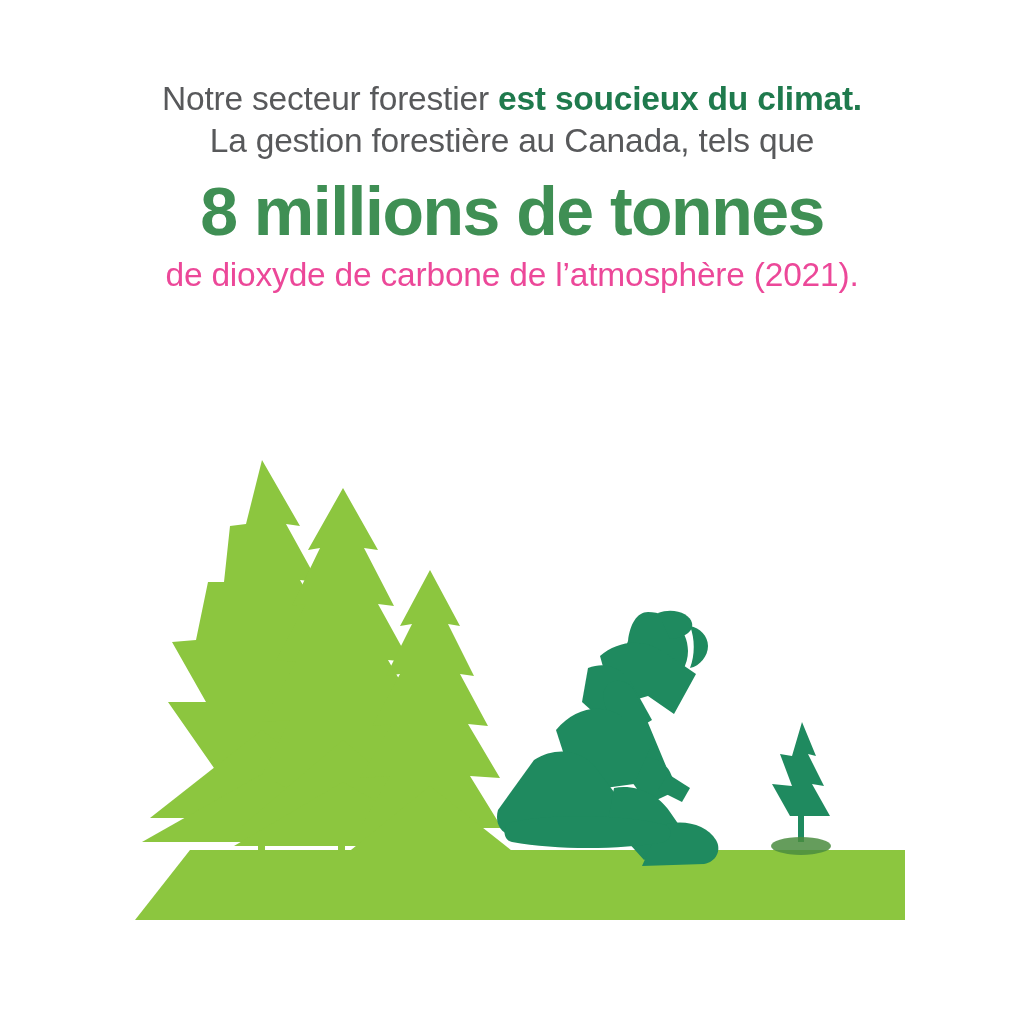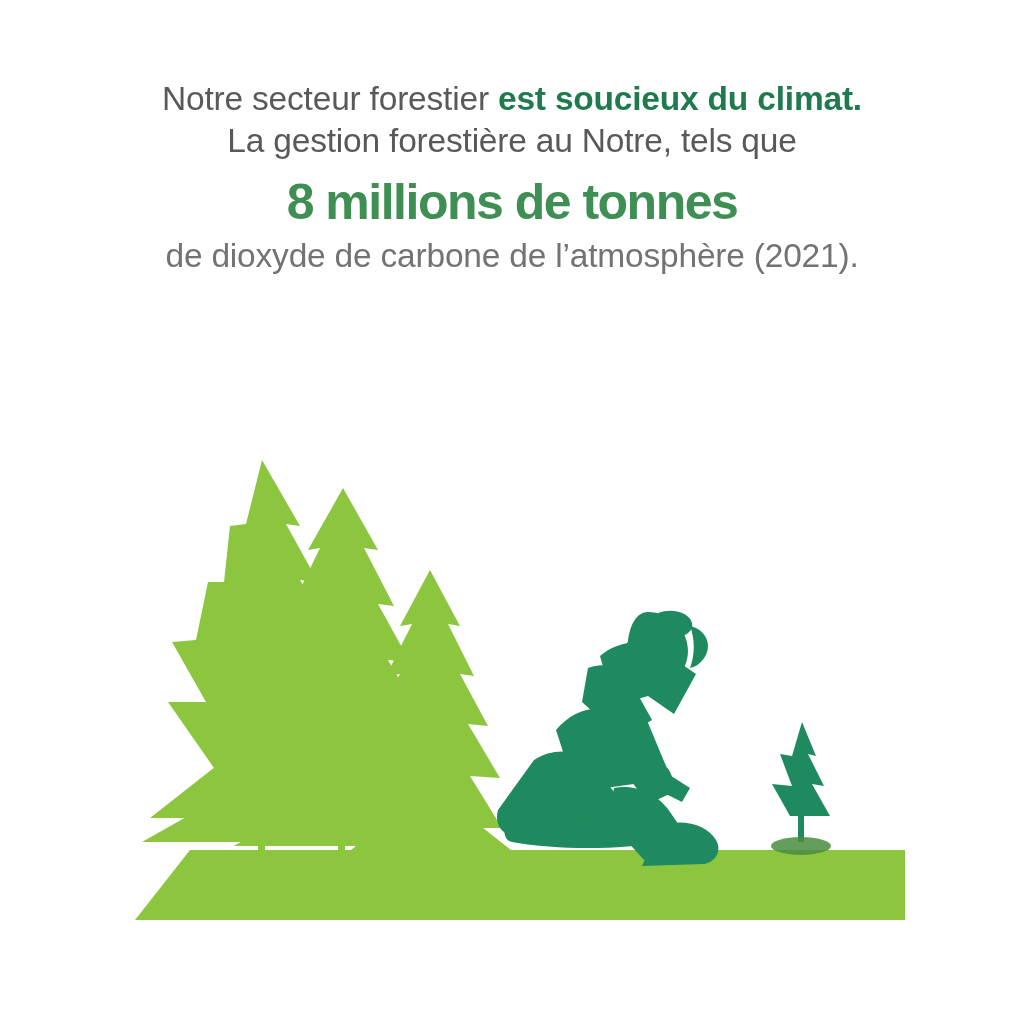--- a/index.html
+++ b/index.html
@@ -38,30 +38,30 @@
   }
   .line.l1 { font-size: 33.5px; }
   .strong-green {
     font-weight: bold;
     color: #1f7a4d;
   }
   .bignum {
     display: block;
     margin-top: 14px;
     margin-bottom: 6px;
-    font-size: 50px;
+    font-size: 68px;
     font-weight: bold;
     color: #3f8f54;
     letter-spacing: -1.5px;
     line-height: 1.05;
     white-space: nowrap;
   }
   .line.last {
     font-size: 33.5px;
-    color: #737373;
+    color: #ec4899;
   }
 
   
   .illustration {
     position: absolute;
     left: 0;
     top: 430px;
     width: 1024px;
     height: 510px;
   }
@@ -85,21 +85,21 @@
   }
   .footer div { white-space: nowrap; }
 </style>
 </head>
 <body>
 
 <div class="infographic">
 
   <div class="headline">
     <div class="line l1"><span>Notre secteur forestier </span><span class="strong-green">est soucieux du climat.</span></div>
-    <div class="line">La gestion forestière au Notre, tels que</div>
+    <div class="line">La gestion forestière au Canada, tels que</div>
     <span class="bignum">8 millions de tonnes</span>
     <div class="line last">de dioxyde de carbone de l’atmosphère (2021).</div>
   </div>
 
   <div class="illustration">
     <svg viewBox="0 0 1024 510" xmlns="http://www.w3.org/2000/svg">
 
       <g>
         <polygon points="190,420 905,420 905,490 135,490" fill="#8cc63f"></polygon>
       </g>

